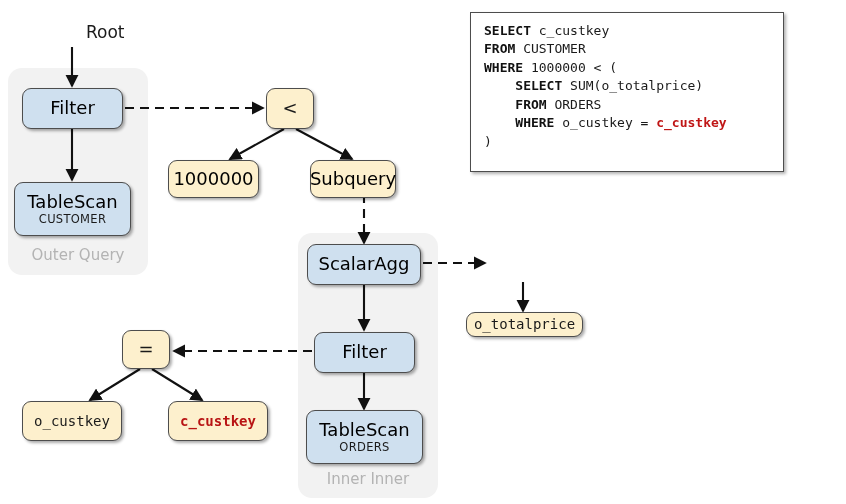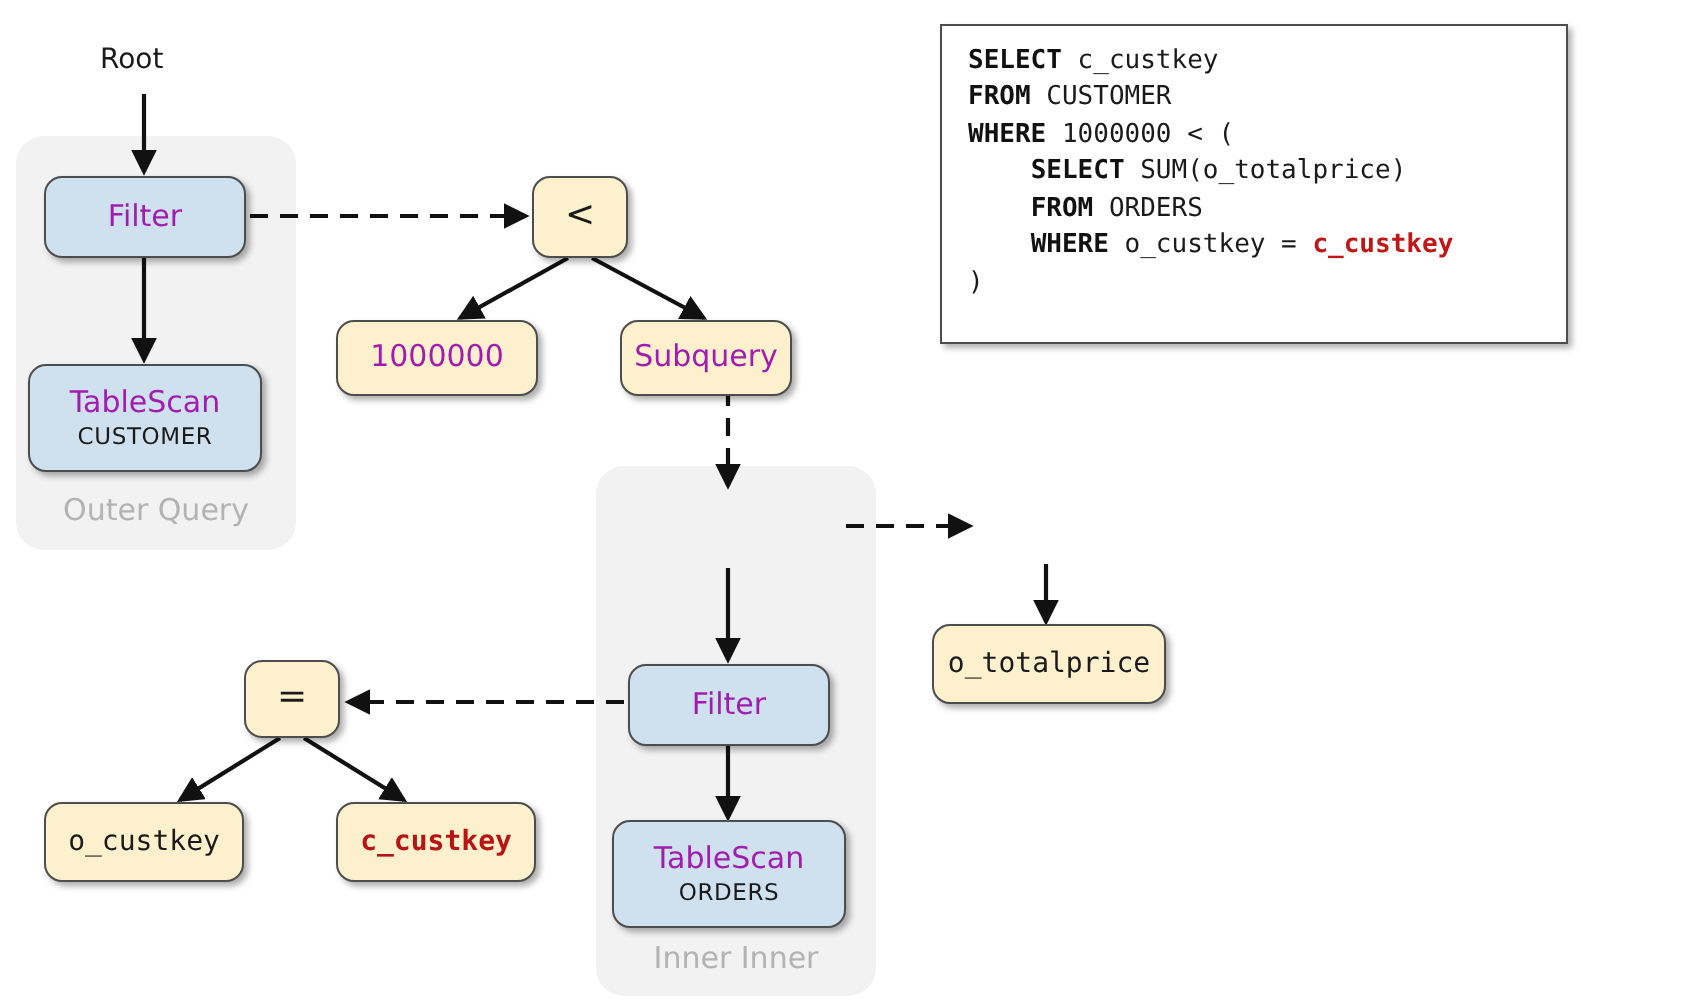--- a/index.html
+++ b/index.html
@@ -12,29 +12,29 @@
                font-size:15px;font-family:"DejaVu Sans","Liberation Sans",sans-serif;
                text-align:center;white-space:nowrap;}
 
   .node{position:absolute;box-sizing:border-box;border-radius:9px;
         border:1.4px solid #4d4d4d;
         box-shadow:2px 2px 3px rgba(0,0,0,0.33);
         display:flex;flex-direction:column;align-items:center;
         justify-content:center;line-height:1.05;}
   .node.op{background:#cfe0ef;}
   .node.expr{background:#fdf0cd;}
-  .node .main{font-size:15px;color:#a21caf;white-space:nowrap;}
+  .node .main{font-size:18px;color:#000000;white-space:nowrap;}
   .node .sub{font-size:11.5px;color:#1a1a1a;letter-spacing:.3px;
              margin-top:2px;white-space:nowrap;}
   .node .mono{font-family:"DejaVu Sans Mono","Liberation Mono",monospace;
               font-size:14px;color:#1a1a1a;white-space:nowrap;}
   .node .mono.red{color:#b81414;font-weight:bold;}
   .node .sym{font-size:18px;color:#1a1a1a;}
 
-  .root-label{position:absolute;font-size:14px;color:#1a1a1a;white-space:nowrap;}
+  .root-label{position:absolute;font-size:17px;color:#1a1a1a;white-space:nowrap;margin-left:36px;}
 
   .sqlbox{position:absolute;box-sizing:border-box;background:#ffffff;
           border:1.6px solid #4d4d4d;
           box-shadow:2px 2px 3px rgba(0,0,0,0.3);
           padding:9px 25px 8px 13px;}
   .sqlbox pre{margin:0;font-family:"DejaVu Sans Mono","Liberation Mono",monospace;
               font-size:13px;line-height:1.42;color:#1a1a1a;white-space:pre;}
   .sqlbox .kw{font-weight:bold;color:#111111;}
   .sqlbox .hl{font-weight:bold;color:#c01616;}
 
@@ -98,40 +98,43 @@
 
   <div class="node op" style="left:14px;top:182px;width:117px;height:54px;">
     <span class="main">TableScan</span>
     <span class="sub">CUSTOMER</span>
   </div>
 
   <div class="node expr" style="left:266px;top:88px;width:48px;height:41px;">
     <span class="sym">&lt;</span>
   </div>
 
-  <div class="node expr" style="left:168px;top:160px;width:101px;height:38px;">
+  <div class="node expr" style="left:168px;top:160px;width:91px;height:38px;">
     <span class="main">1000000</span>
   </div>
 
   <div class="node expr" style="left:310px;top:160px;width:86px;height:38px;">
     <span class="main">Subquery</span>
   </div>
 
+  <div class="node op" style="left:307px;top:244px;width:114px;height:41px;">
+    <span class="main">ScalarAgg</span>
+  </div>
 
   <div class="node op" style="left:314px;top:332px;width:101px;height:41px;">
     <span class="main">Filter</span>
   </div>
 
   <div class="node op" style="left:306px;top:410px;width:117px;height:54px;">
     <span class="main">TableScan</span>
     <span class="sub">ORDERS</span>
   </div>
 
 
-  <div class="node expr" style="left:466px;top:312px;width:117px;height:40px;justify-content:center;">
+  <div class="node expr" style="left:466px;top:312px;width:117px;height:25px;justify-content:center;">
     <span class="mono">o_totalprice</span>
   </div>
 
   <div class="node expr" style="left:122px;top:330px;width:48px;height:39px;">
     <span class="sym">=</span>
   </div>
 
   <div class="node expr" style="left:22px;top:401px;width:100px;height:40px;">
     <span class="mono">o_custkey</span>
   </div>

